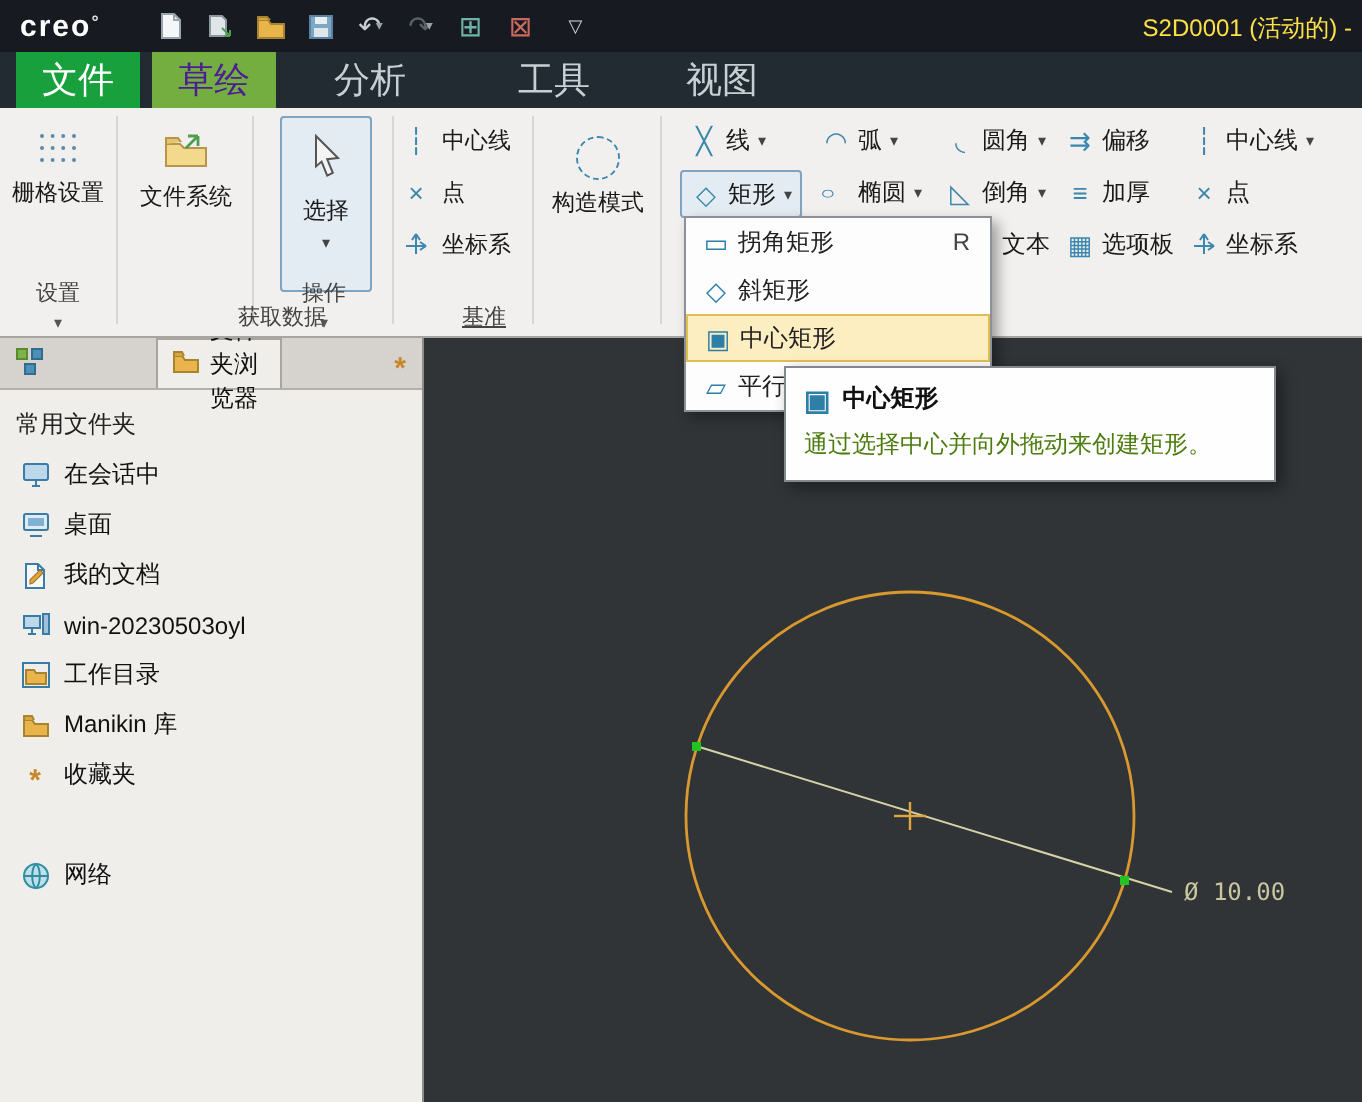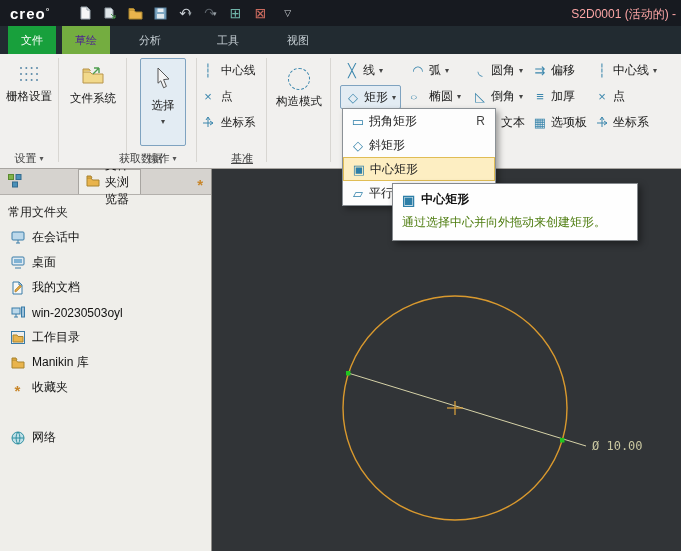--- a/index.html
+++ b/index.html
@@ -13,36 +13,36 @@
     display:flex;align-items:center;z-index:30;}
   .logo{color:#fff;font-size:15px;font-weight:bold;letter-spacing:1px;margin-left:10px;display:flex;}
   .logo-mark{font-size:9px;margin-top:1px;color:#e8e8e8;}
   .qat{display:flex;align-items:center;margin-left:24px;gap:3px;}
   .tbicon{width:22px;height:20px;display:flex;align-items:center;justify-content:center;
     color:#c9ced3;font-size:13px;border-radius:2px;}
   .tbicon.glyph{font-size:14px;line-height:1;}
   .tbicon .dis{color:#5a6168;}
   .mini-arrow{font-size:7px;color:#9aa2a8;margin-left:-3px;}
   .overflow{margin-left:10px;color:#cfd4d8;font-size:9px;}
-  .tb-title{position:absolute;right:5px;top:6px;font-size:12px;color:#fca5a5;}
+  .tb-title{position:absolute;right:5px;top:6px;font-size:12px;color:#fde047;}
   
   .tabbar{position:absolute;left:0;top:26px;width:681px;height:28px;background:#222b31;
     display:flex;align-items:stretch;z-index:30;}
-  .tab{display:flex;align-items:center;padding:0 13px;font-size:11px;color:#c6cfd4;cursor:default;}
+  .tab{display:flex;align-items:center;padding:0 13px;font-size:18px;color:#c6cfd4;cursor:default;}
   .tab-file{background:#18a03c;color:#fff;margin-left:8px;}
   .tab-sketch{background:#74ad40;color:#4c1d95;margin-left:6px;}
   .tab-analysis{margin-left:16px;}
   .tab-tools{margin-left:30px;}
   .tab-view{margin-left:22px;}
   
   .ribbon{position:absolute;left:0;top:54px;width:681px;height:114px;background:#f1f0ee;
     border-bottom:1px solid #a8a5a1;z-index:20;}
   .vsep{position:absolute;top:4px;height:104px;width:1px;background:#d8d6d2;}
   .grp-label{position:absolute;bottom:2px;text-align:center;font-size:11px;color:#444;
-    display:flex;justify-content:center;align-items:center;gap:3px;}
+    display:flex;justify-content:center;align-items:center;gap:3px;flex-direction:column;}
   .grp-label .mini-arrow2{font-size:8px;color:#555;}
   .bigbtn{position:absolute;display:flex;flex-direction:column;align-items:center;
     justify-content:flex-start;gap:4px;font-size:12px;color:#1a1a1a;padding-top:8px;}
   .bigbtn .blabel{font-size:11.5px;}
   .pressedbtn{background:#e3ecf3;border:1px solid #7fa3c0;border-radius:2px;}
   .datum-col{position:absolute;left:200px;top:6px;width:66px;display:flex;flex-direction:column;gap:6px;}
   .small-item{display:flex;align-items:center;gap:5px;font-size:11.5px;color:#1a1a1a;height:20px;}
   .gicon{color:#3c87ad;font-size:13px;line-height:1;display:inline-flex;align-items:center;justify-content:center;width:16px;}
   .dash-circle{width:20px;height:20px;border:1.6px dashed #3c87ad;border-radius:50%;}
   .tools{position:absolute;left:332px;top:0;width:349px;height:92px;}

